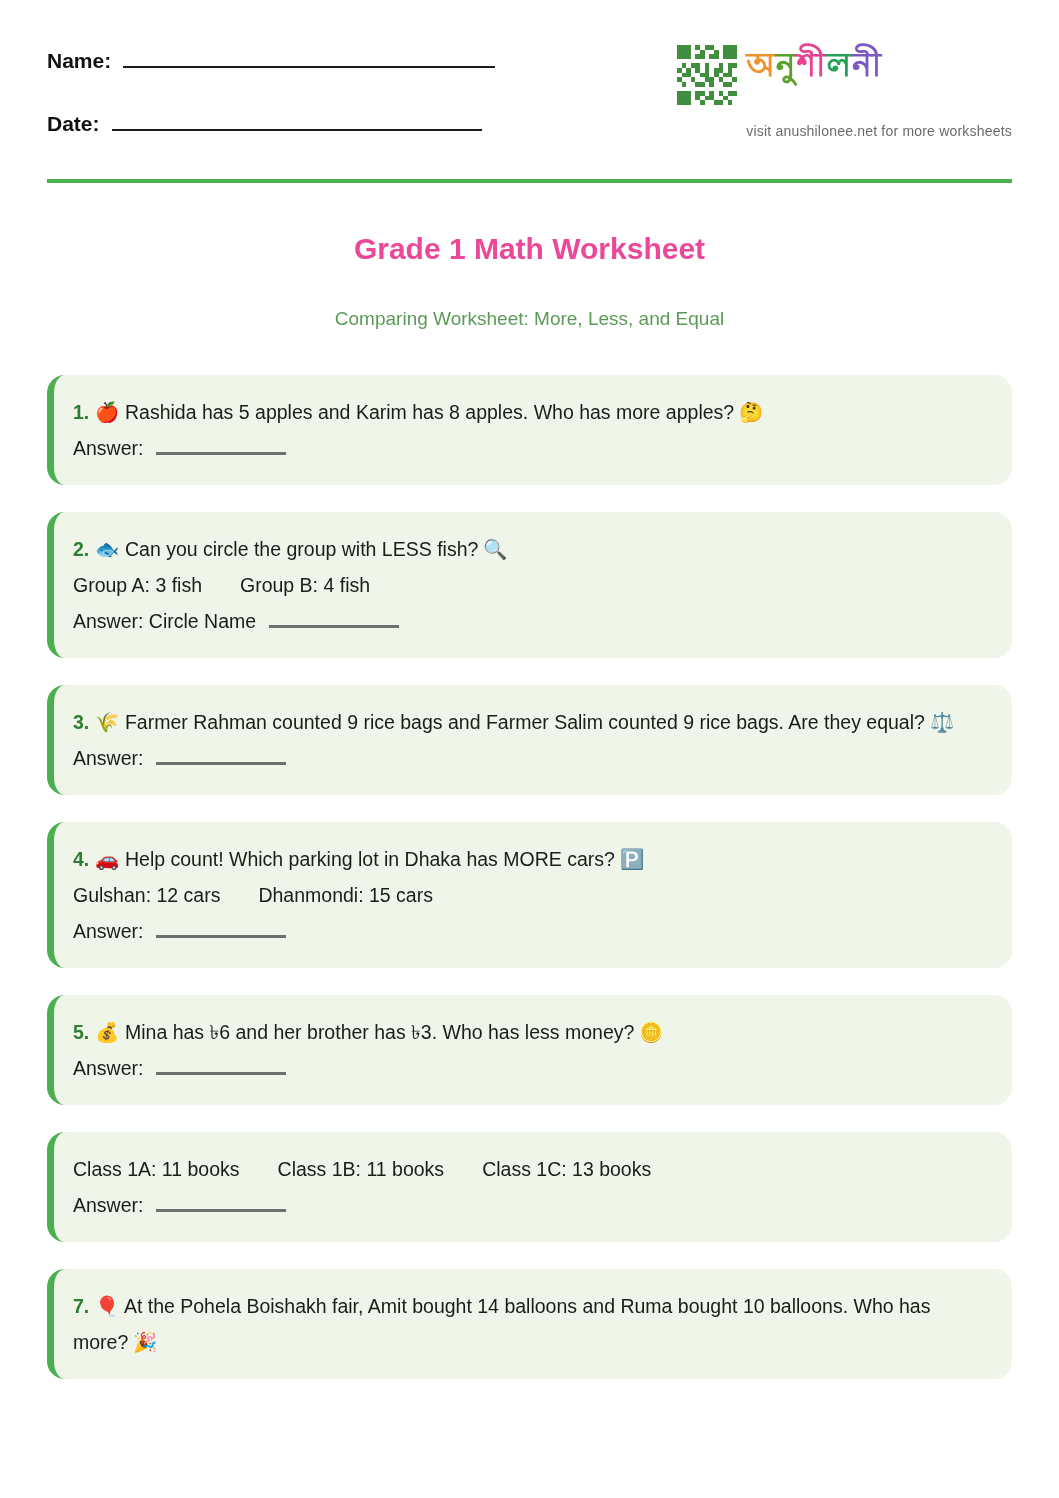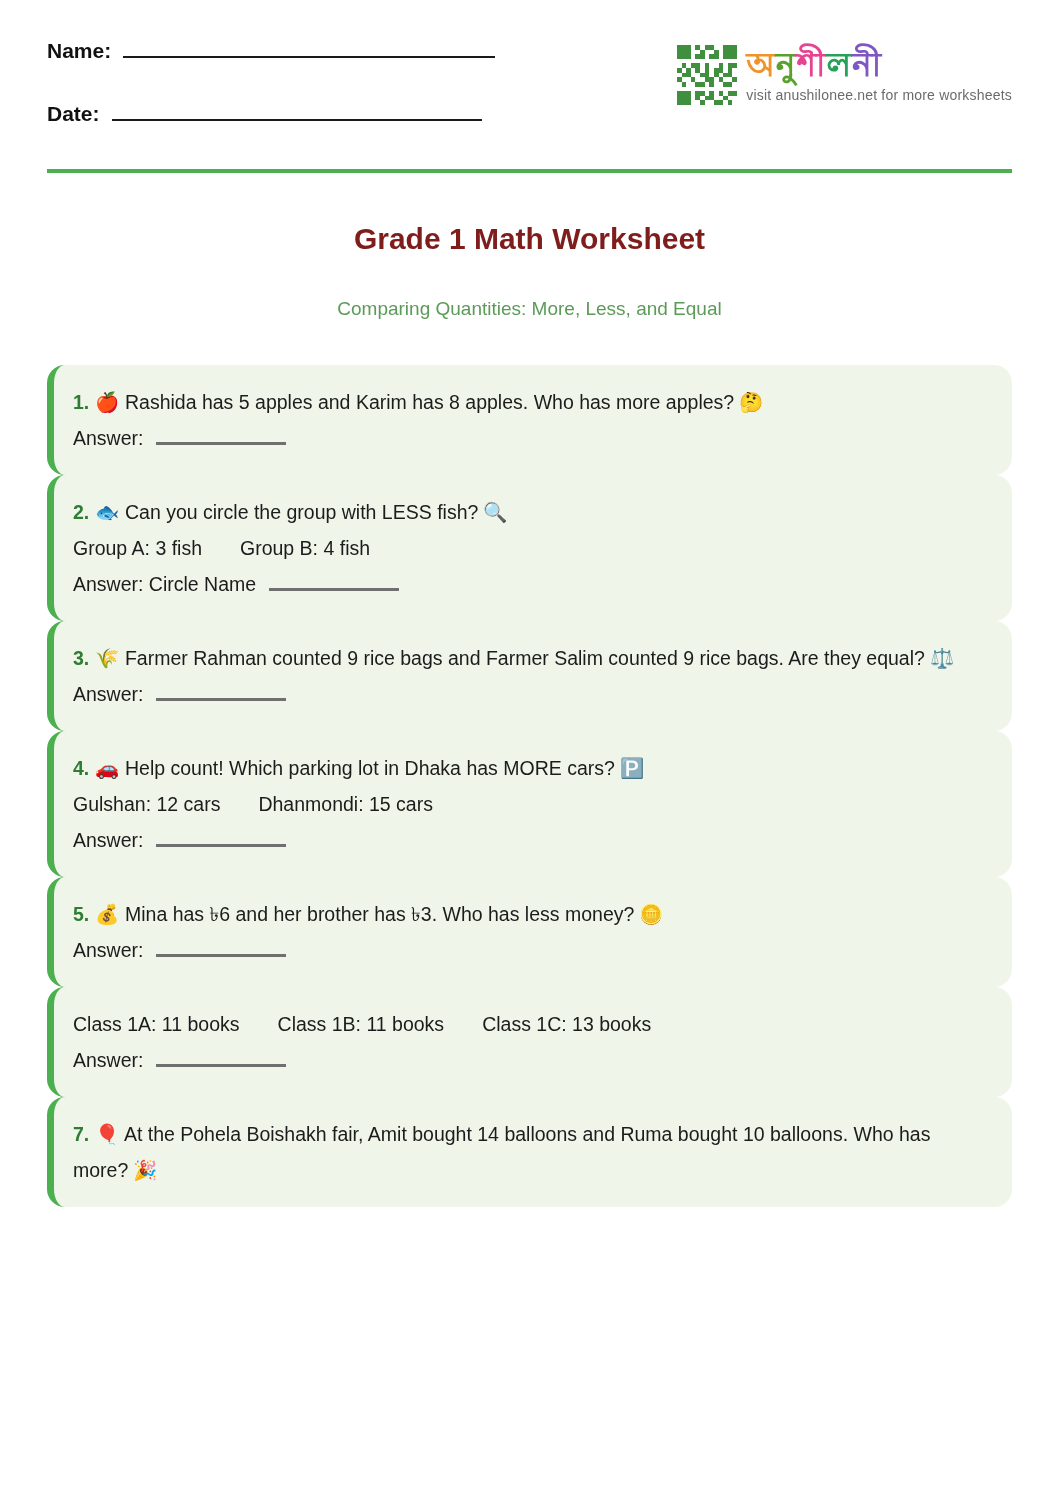--- a/index.html
+++ b/index.html
@@ -5,51 +5,52 @@
   * { margin: 0; padding: 0; box-sizing: border-box; }
   html, body { background: #ffffff; }
   body {
     width: 1059px; height: 1498px; overflow: hidden; position: relative;
     font-family: "Liberation Sans", "DejaVu Sans", sans-serif;
     color: #1c1c1c;
   }
   .page { padding: 0 47px; position: relative; }
 
   
-  .header { position: relative; padding-top: 36px; }
+  .header { position: relative; padding-top: 46px; }
   .field-row { margin-bottom: 36px; font-size: 21px; font-weight: bold; color: #111; }
   .field-row .blank {
     display: inline-block; border-bottom: 2px solid #1a1a1a;
     margin-left: 12px; height: 1.05em; vertical-align: baseline;
   }
   .name-blank { width: 372px; }
   .date-blank { width: 370px; }
 
   .logo { position: absolute; top: 45px; right: 0; display: flex; align-items: flex-start; }
   .qr { width: 62px; height: 60px; margin-right: 8px; }
-  .brand-wrap { display: flex; flex-direction: column; }
+  .brand-wrap { display: flex; flex-direction: column; gap: 36px; }
   .brand { font-size: 33px; font-weight: bold; line-height: 1.2; letter-spacing: 1px; }
   .brand span { display: inline; }
   .bc0 { color: #f0932b; } .bc1 { color: #5aa02c; } .bc2 { color: #e84393; }
   .bc3 { color: #27a05a; } .bc4 { color: #7e57c2; }
   .tagline { font-size: 14px; color: #6b6b6b; margin-top: 2px; letter-spacing: 0.2px; }
 
   .rule { height: 4px; background: #4caf50; border: none; margin-top: 43px; }
 
   
-  .title { text-align: center; margin-top: 49px; font-size: 30px; font-weight: bold; color: #7f1d1d; }
+  .title { text-align: center; margin-top: 49px; font-size: 30px; font-weight: bold; color: #ec4899; }
   .subtitle { text-align: center; margin-top: 42px; font-size: 19px; color: #5b9b57; }
 
   
   .questions { margin-top: 45px; }
   .qbox {
     background: #eff5e9;
     border-left: 7px solid #4caf50;
     border-radius: 18px;
     padding: 19px 25px 19px 19px;
+    margin-bottom: 27px;
     font-size: 19.5px;
     line-height: 36px;
     color: #1c1c1c;
   }
   .qnum { color: #2e7d32; font-weight: bold; margin-right: 6px; }
   .qline { }
   .qdetail .detail-item { margin-right: 38px; }
   .qdetail .detail-item:last-child { margin-right: 0; }
   .qanswer { }
   .ansline {
@@ -123,21 +124,21 @@
           <span class="bc0">অ</span><span class="bc1">নু</span><span class="bc2">শী</span><span class="bc3">ল</span><span class="bc4">নী</span>
         </div>
         <div class="tagline">visit anushilonee.net for more worksheets</div>
       </div>
     </div>
 
     <hr class="rule">
   </div>
 
   <div class="title">Grade 1 Math Worksheet</div>
-  <div class="subtitle">Comparing Quantities: More, Less, and Equal</div>
+  <div class="subtitle">Comparing Worksheet: More, Less, and Equal</div>
 
   <div class="questions">
 
     <div class="qbox">
       <div class="qline">
         <span class="qnum">1.</span><span>🍎 Rashida has 5 apples and Karim has 8 apples. Who has more apples? 🤔</span>
       </div>
       <div class="qanswer">
         <span>Answer:</span><span class="ansline"></span>
       </div>

